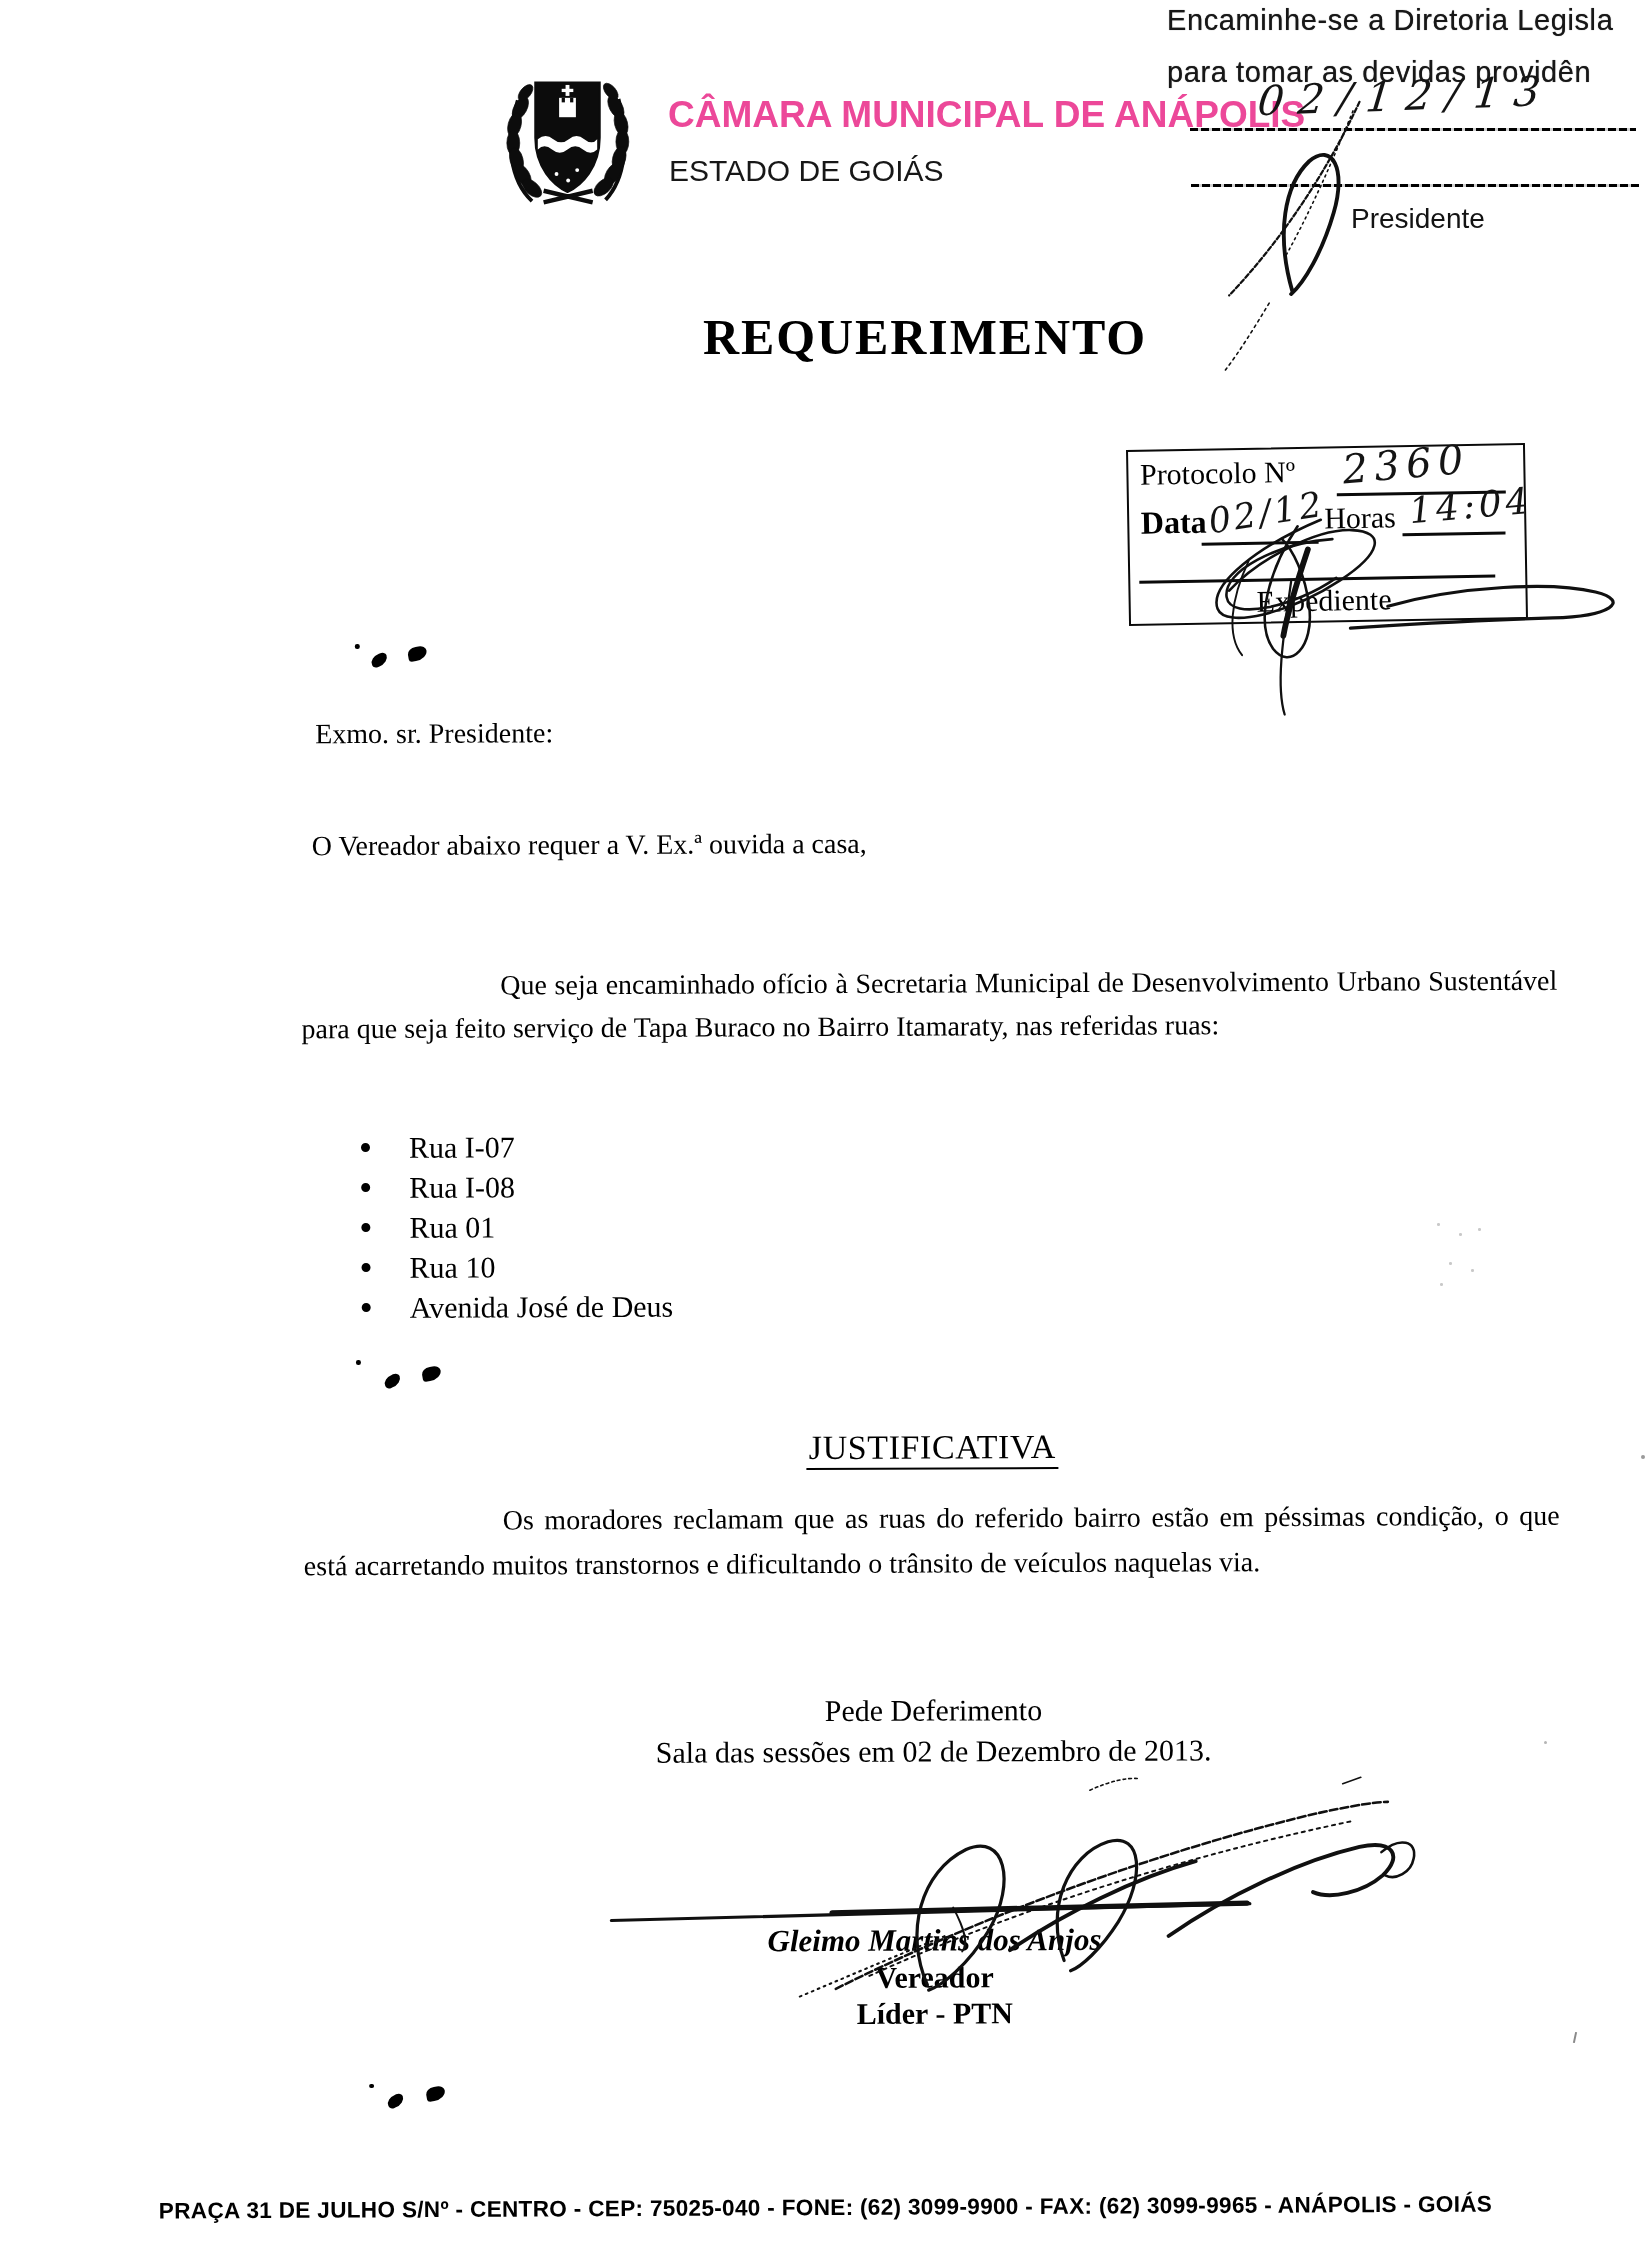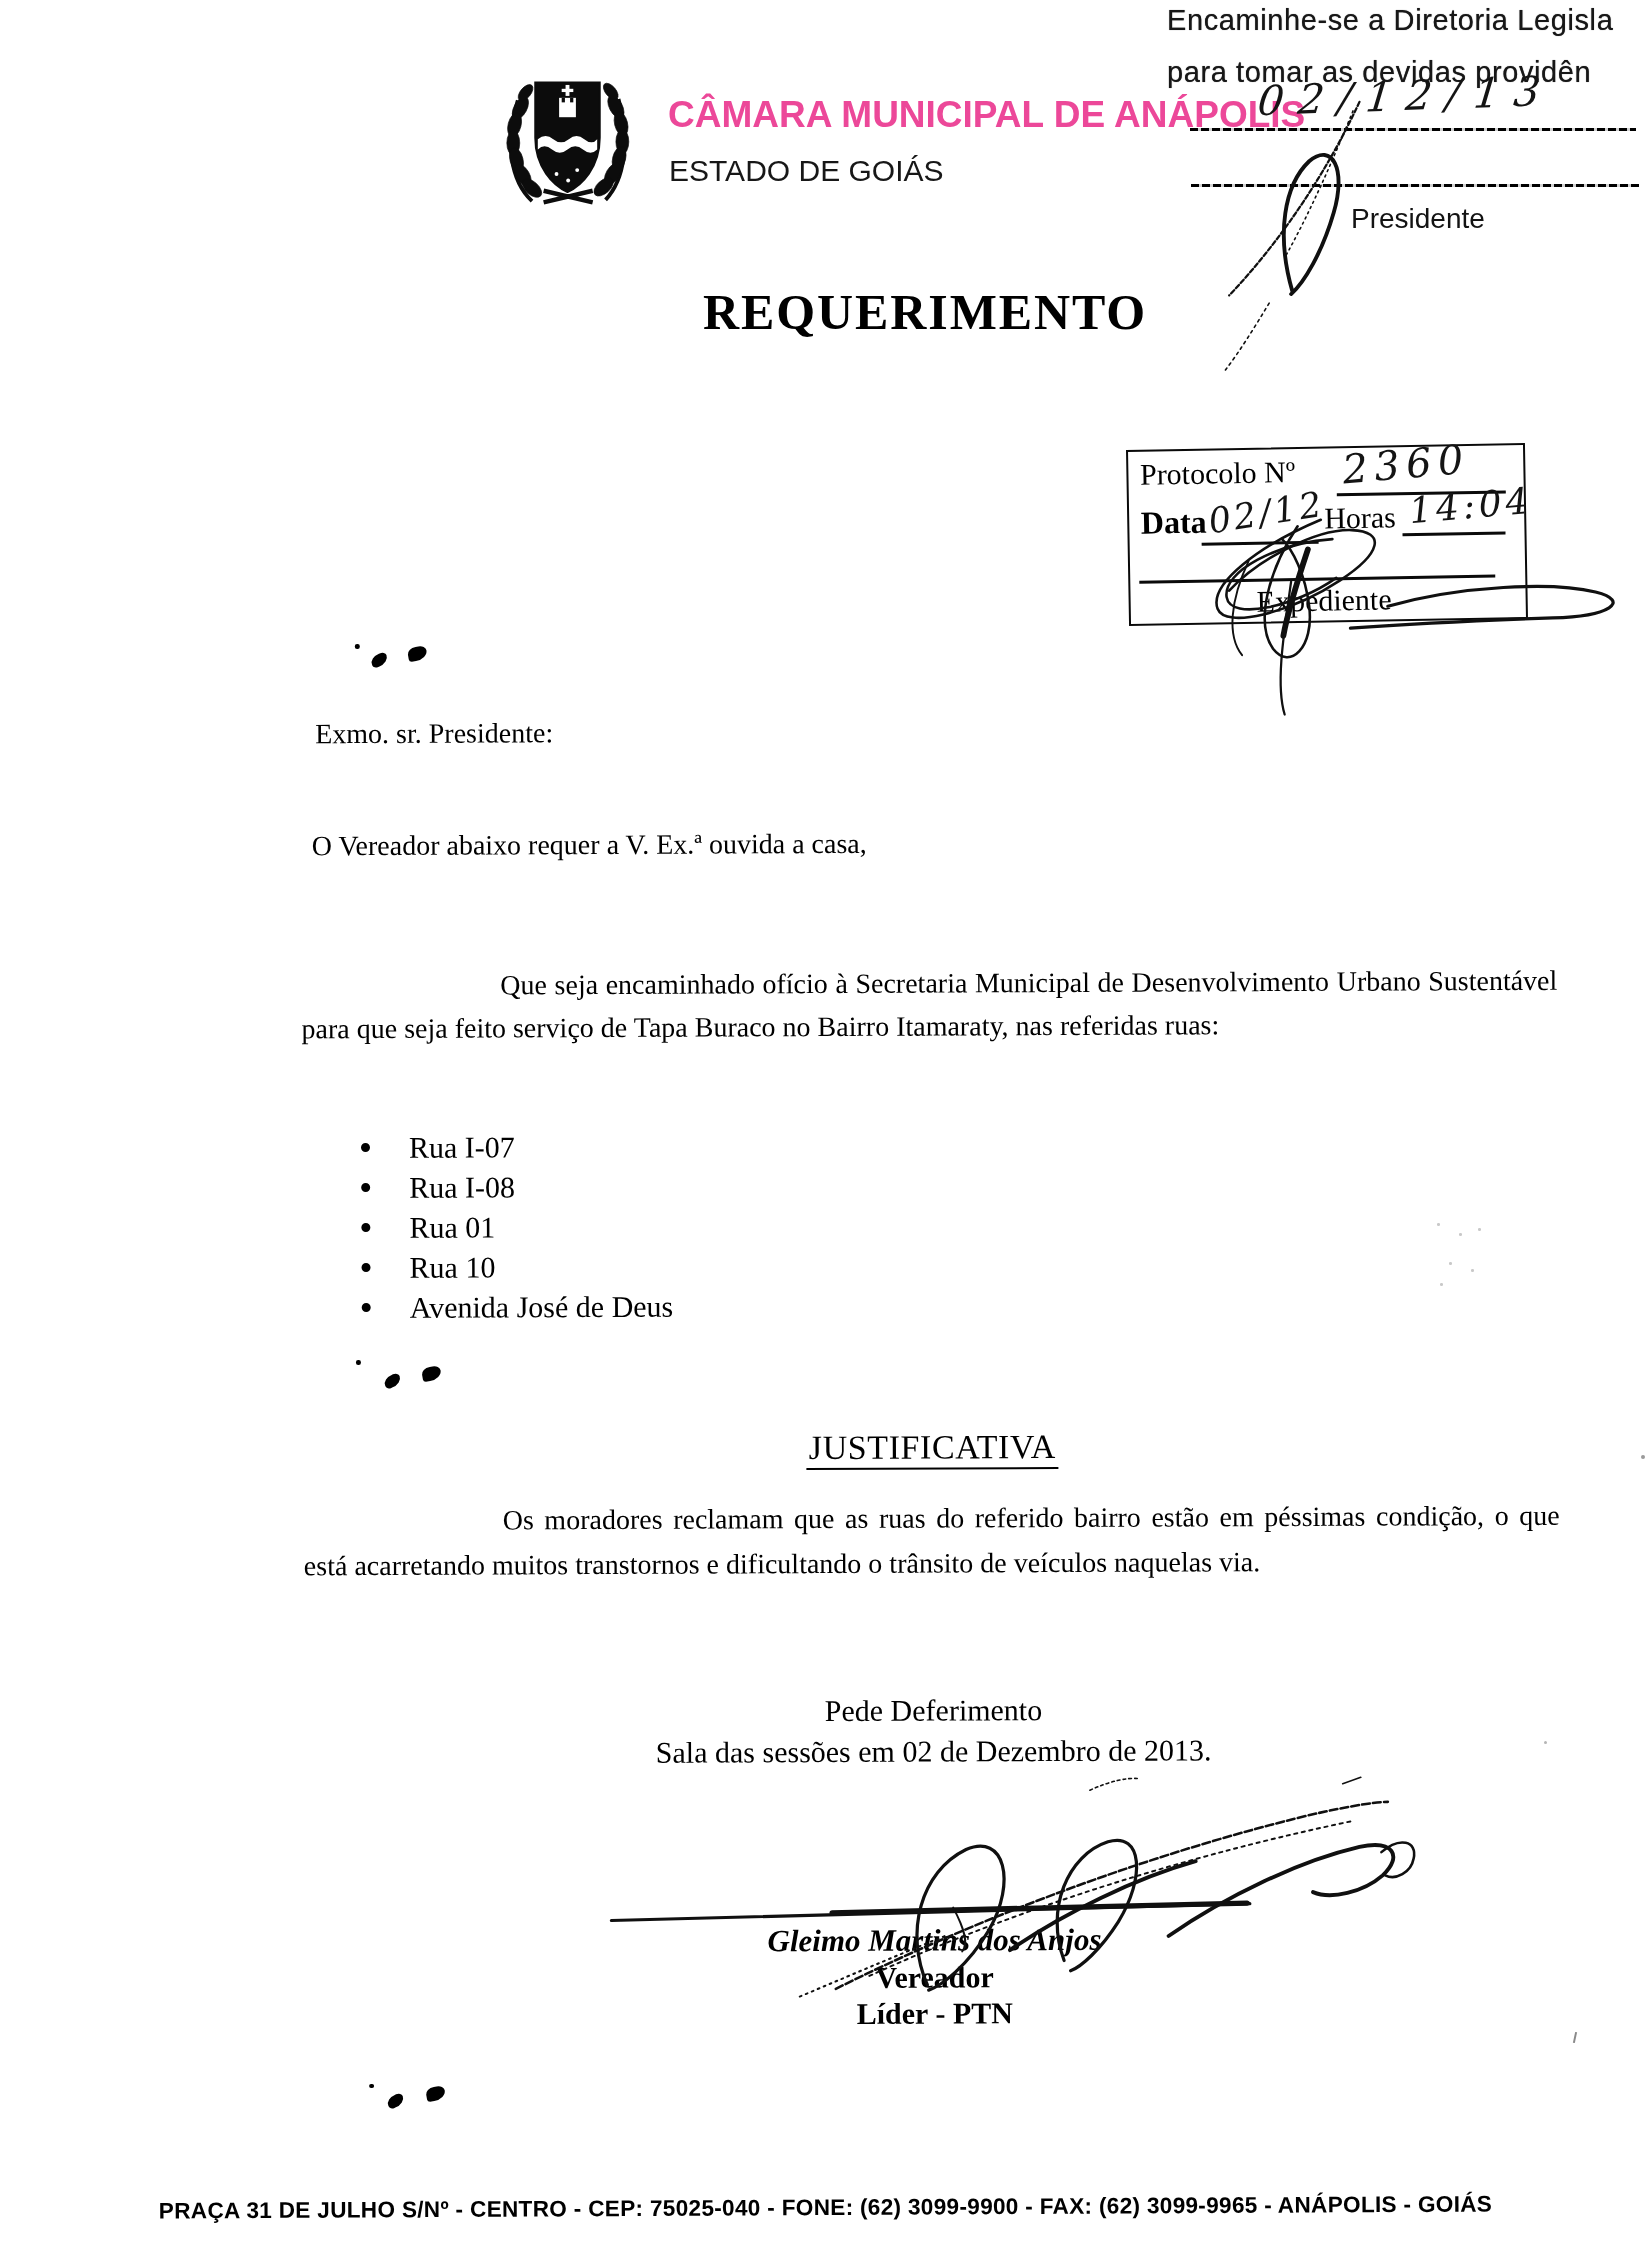--- a/index.html
+++ b/index.html
@@ -68,21 +68,21 @@
 </svg>
 
 <div class="abs sans nowrap" style="left:668px;top:94px;font-size:37px;font-weight:bold;color:#ec4899;">CÂMARA MUNICIPAL DE ANÁPOLIS</div>
 <div class="abs sans nowrap" style="left:669px;top:154px;font-size:30px;color:#171717;">ESTADO DE GOIÁS</div>
 
 <div class="abs hw" style="left:1258px;top:72px;font-size:41px;letter-spacing:14px;transform:rotate(-2deg) skewX(-8deg);">02/12/13</div>
 <div class="abs dotline" style="left:1190px;top:128px;width:446px;"></div>
 <div class="abs dotline" style="left:1191px;top:184px;width:448px;"></div>
 <div class="abs sans nowrap" style="left:1351px;top:203px;font-size:28px;color:#131313;">Presidente</div>
 
-<div class="abs serif nowrap" style="left:703px;top:283px;font-size:50px;font-weight:bold;letter-spacing:1.9px;">REQUERIMENTO</div>
+<div class="abs serif nowrap" style="left:703px;top:308px;font-size:50px;font-weight:bold;letter-spacing:1.9px;">REQUERIMENTO</div>
 
 <div class="abs" style="left:1126px;top:450px;width:395px;height:172px;border:2.6px solid #0a0a0a;transform:rotate(-1deg);transform-origin:0 0;">
   <div class="abs serif nowrap" style="left:11.6px;top:6.4px;font-size:30px;">Protocolo Nº</div>
   <div class="abs hw" style="left:214px;top:-6.4px;font-size:40px;letter-spacing:6.4px;transform:rotate(-4deg);">2360</div>
   <div class="abs solidline" style="left:208px;top:45px;width:169px;height:3.2px;"></div>
 
   <div class="abs serif nowrap" style="left:11.6px;top:53px;font-size:32px;font-weight:bold;">Data</div>
   <div class="abs hw" style="left:79px;top:43px;font-size:35px;letter-spacing:3.2px;transform:rotate(-8deg);">02/12</div>
   <div class="abs solidline" style="left:72px;top:92px;width:117px;height:3.2px;"></div>
 

